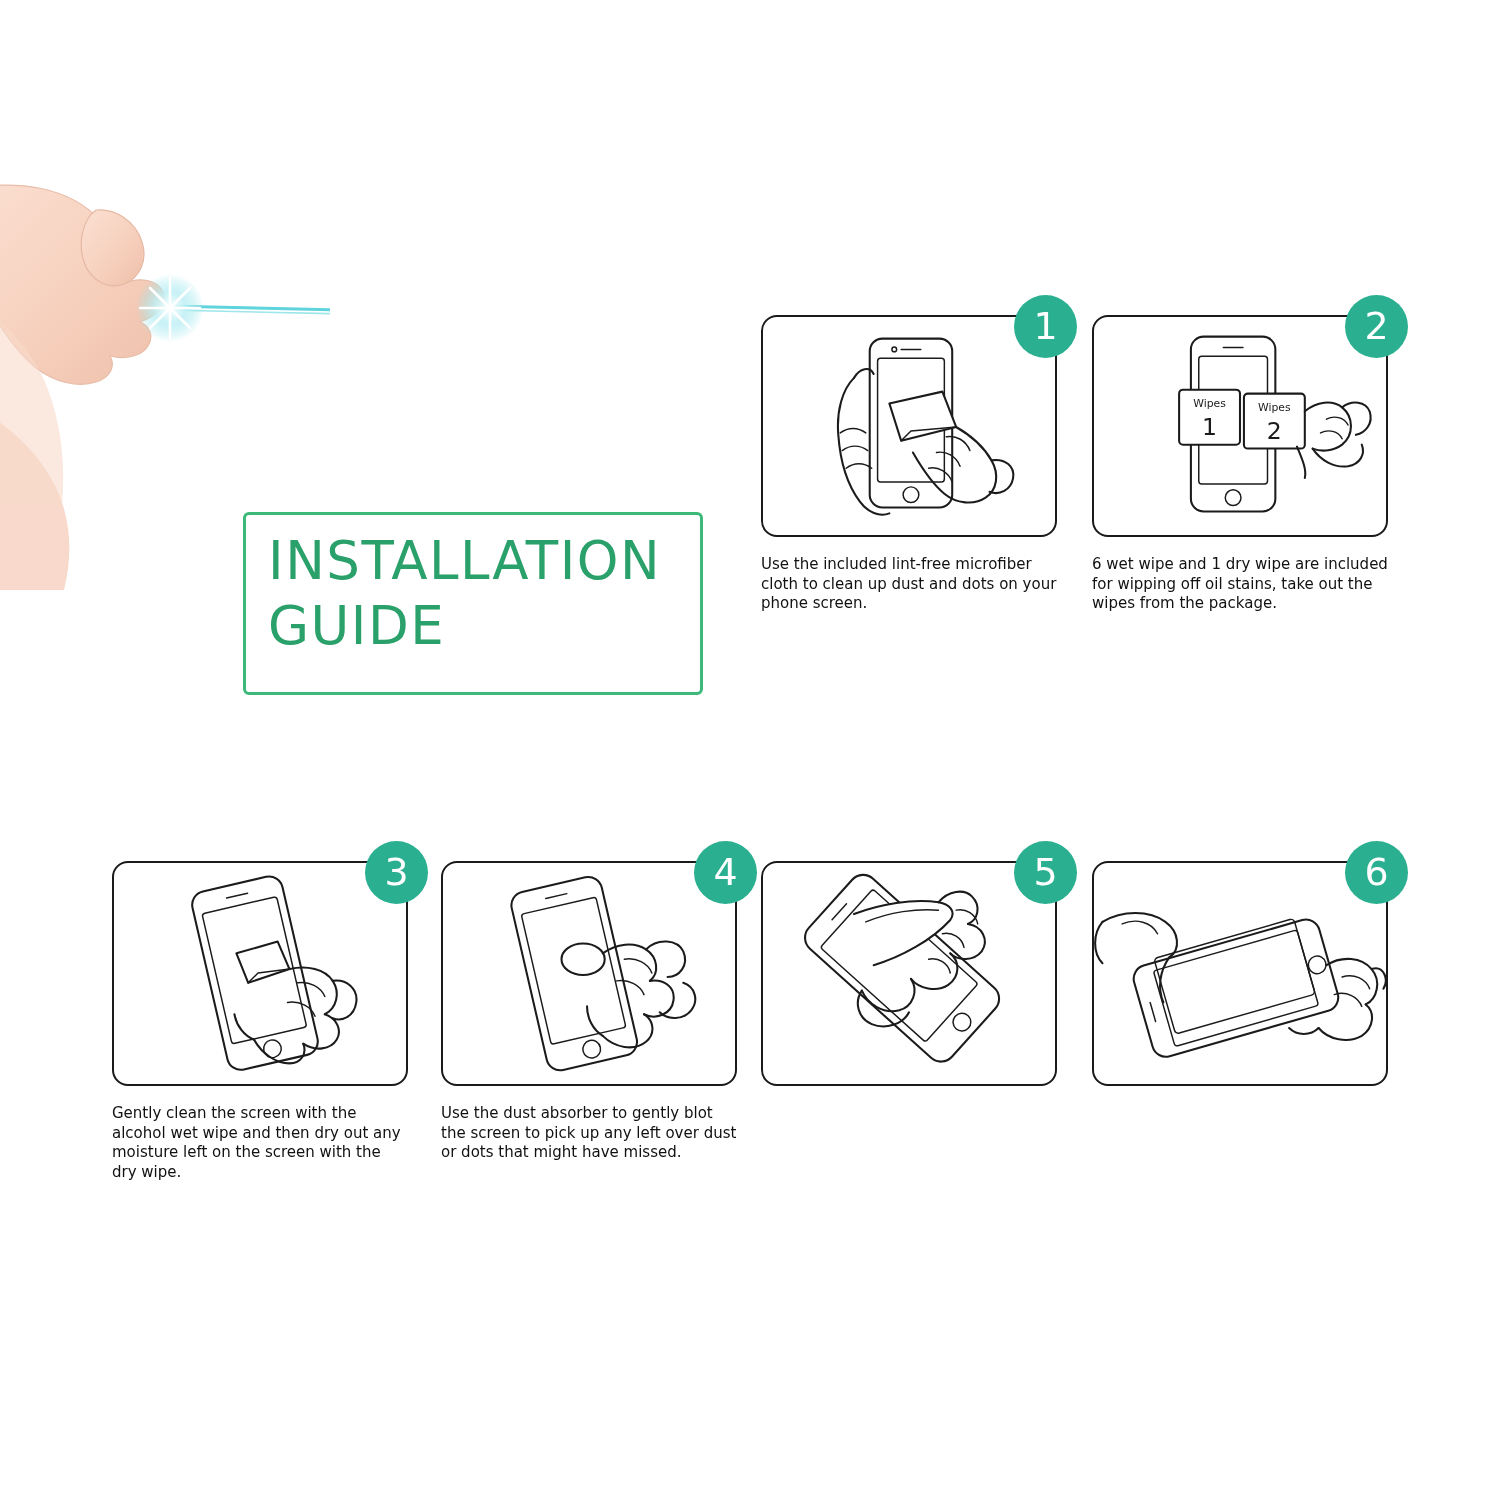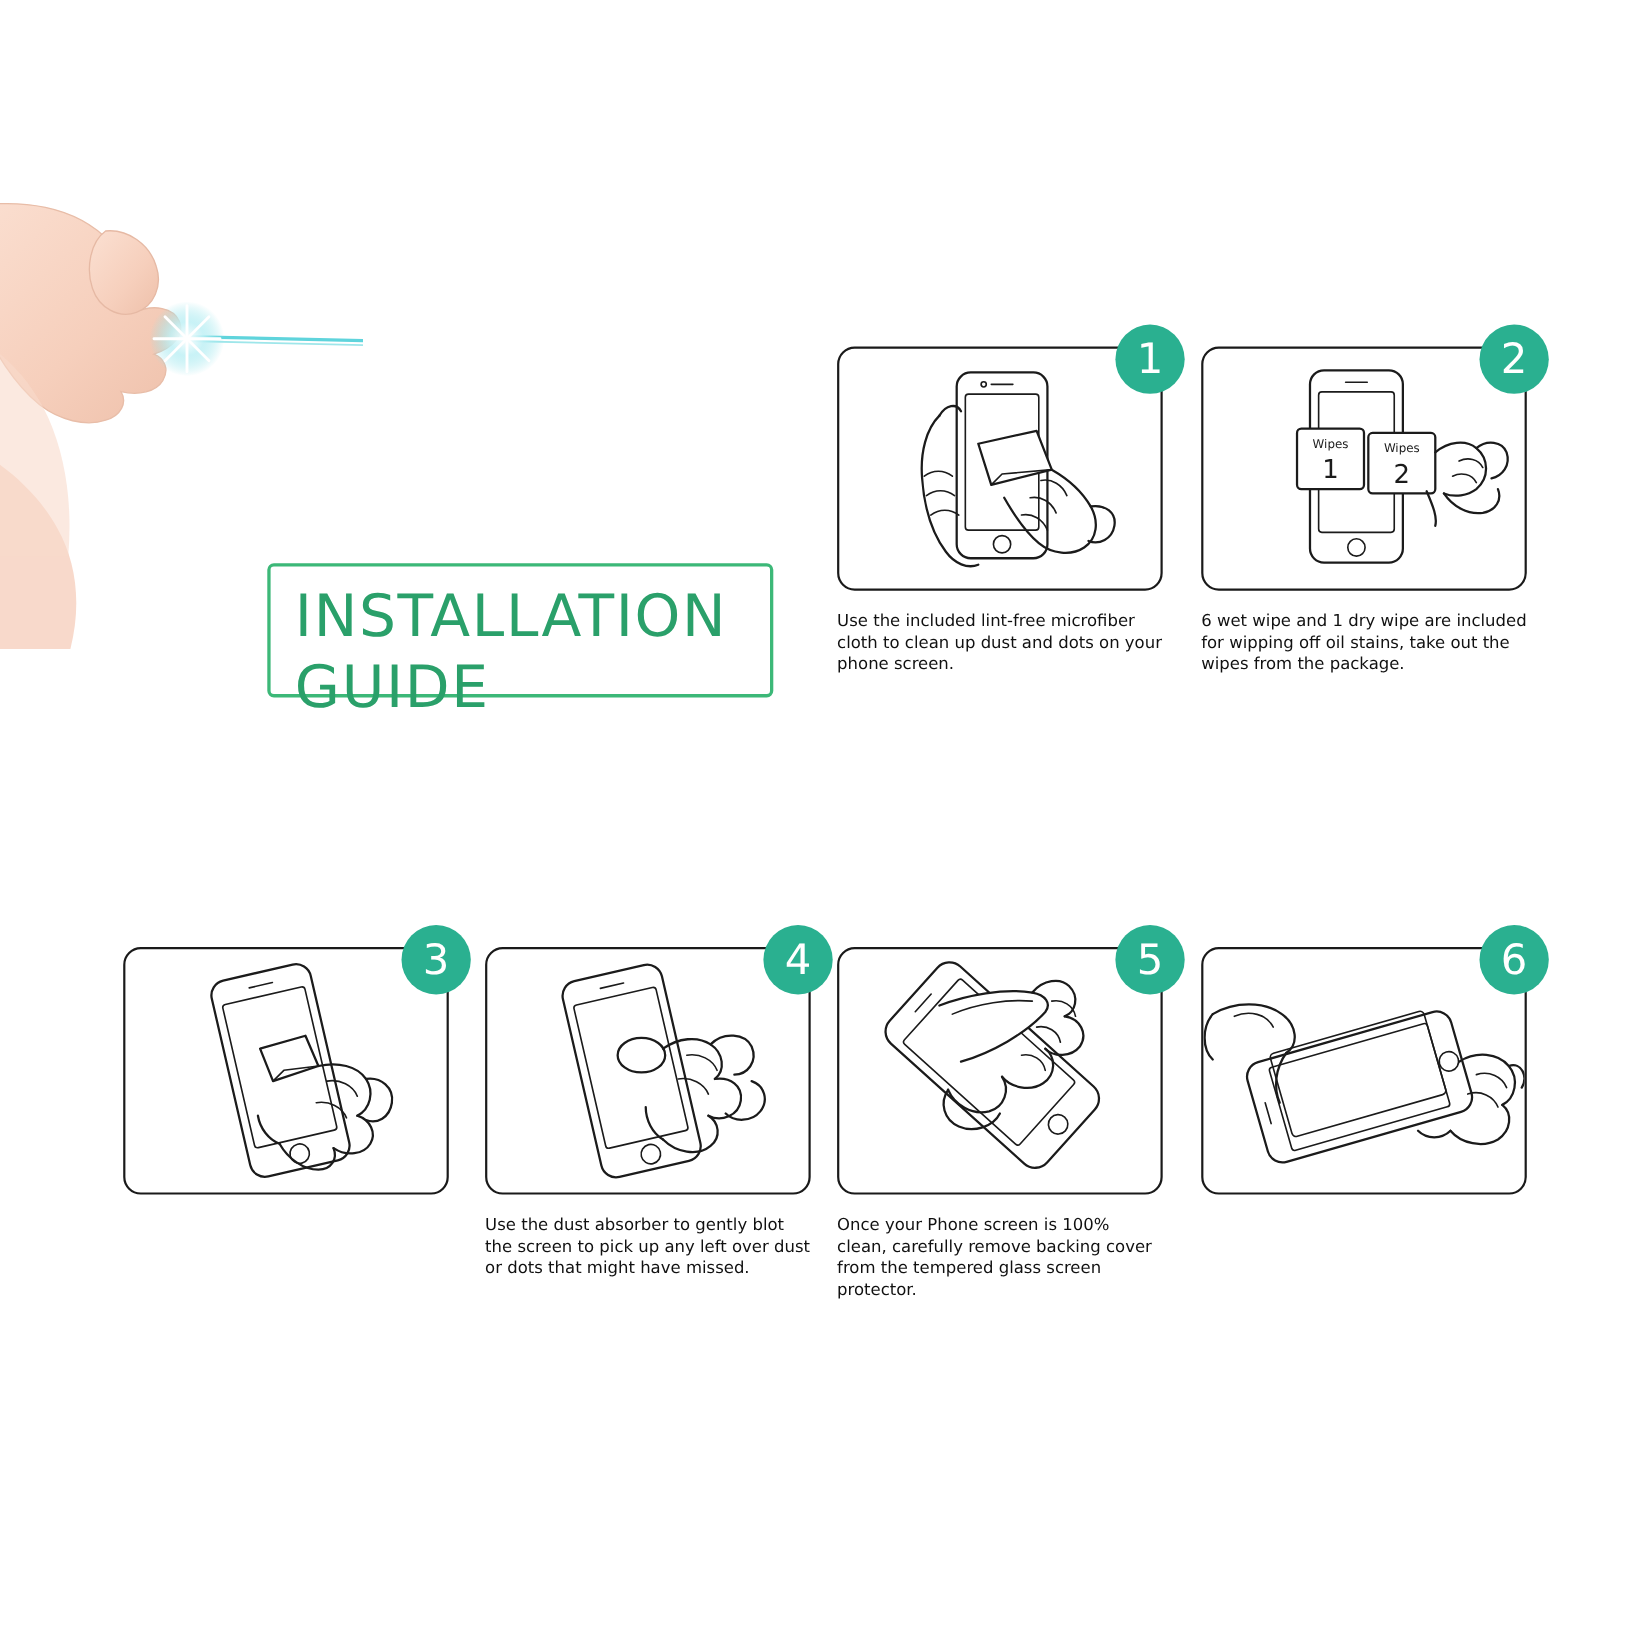--- a/index.html
+++ b/index.html
@@ -24,21 +24,21 @@
     height: 470px;
   }
   .hand-illo svg { display: block; }
 
   
   .title-box {
     position: absolute;
     left: 243px;
     top: 512px;
     width: 460px;
-    height: 122px;
+    height: 183px;
     border: 3px solid #3cb878;
     border-radius: 6px;
     box-sizing: border-box;
     padding: 14px 20px 0 22px;
   }
   .title-text {
     color: #2aa06a;
     font-size: 53px;
     line-height: 1.22;
     letter-spacing: 1.5px;
@@ -236,20 +236,21 @@
       <path class="ln" d="M178,108 C196,104 214,108 222,120 C230,132 226,148 214,154"></path>
       <path class="ln" d="M214,154 C226,158 232,170 226,180 C220,190 204,192 192,184"></path>
       <path class="ln" d="M192,184 C196,194 190,204 178,204 C164,204 150,194 142,180"></path>
       <path class="ln-thin" d="M186,122 C198,120 210,126 214,136"></path>
       <path class="ln-thin" d="M176,142 C188,140 200,146 204,156"></path>
       <path class="ln" d="M142,180 C132,176 124,166 122,154"></path>
       <path class="ln" d="M222,120 C236,118 248,128 246,142 C244,156 232,162 222,158"></path>
     </svg>
     <div class="badge">3</div>
   </div>
+  <div class="caption">Gently clean the screen with the alcohol wet wipe and then dry out any moisture left on the screen with the dry wipe.</div>
 </div>
 
 <div class="step" id="step4">
   <div class="step-frame">
     <svg viewBox="0 0 296 225" xmlns="http://www.w3.org/2000/svg">
       <g transform="rotate(-13 140 112)">
         <rect class="ln fill-w" x="86" y="18" width="94" height="186" rx="14"></rect>
         <rect class="ln-thin" x="94" y="40" width="78" height="136" rx="3"></rect>
         <circle class="ln-thin" cx="133" cy="190" r="9"></circle>
         <line class="ln-thin" x1="122" y1="30" x2="144" y2="30"></line>
@@ -290,21 +291,20 @@
       <path class="ln" d="M208,62 C222,64 230,78 222,90 C214,100 198,100 190,92"></path>
       <path class="ln" d="M190,92 C200,100 200,116 188,124 C176,132 158,128 150,118"></path>
       <path class="ln" d="M150,118 C158,130 152,146 138,150 C122,154 106,144 100,130"></path>
       <path class="ln-thin" d="M196,48 C206,46 216,52 218,62"></path>
       <path class="ln-thin" d="M182,72 C192,70 202,76 204,86"></path>
       <path class="ln-thin" d="M168,98 C178,96 188,102 190,112"></path>
       <path class="ln" d="M100,130 C92,142 96,158 110,164 C124,170 142,164 148,152"></path>
     </svg>
     <div class="badge">5</div>
   </div>
-  <div class="caption">Once your Phone screen is 100% clean, carefully remove backing cover from the tempered glass screen protector.</div>
 </div>
 
 <div class="step" id="step6">
   <div class="step-frame">
     <svg viewBox="0 0 296 225" xmlns="http://www.w3.org/2000/svg">
 
       <g transform="rotate(-16 148 120)">
         <rect class="ln fill-w" x="44" y="78" width="196" height="96" rx="14"></rect>
         <rect class="ln-thin" x="66" y="86" width="152" height="80" rx="3"></rect>
         <circle class="ln-thin" cx="228" cy="126" r="9"></circle>

